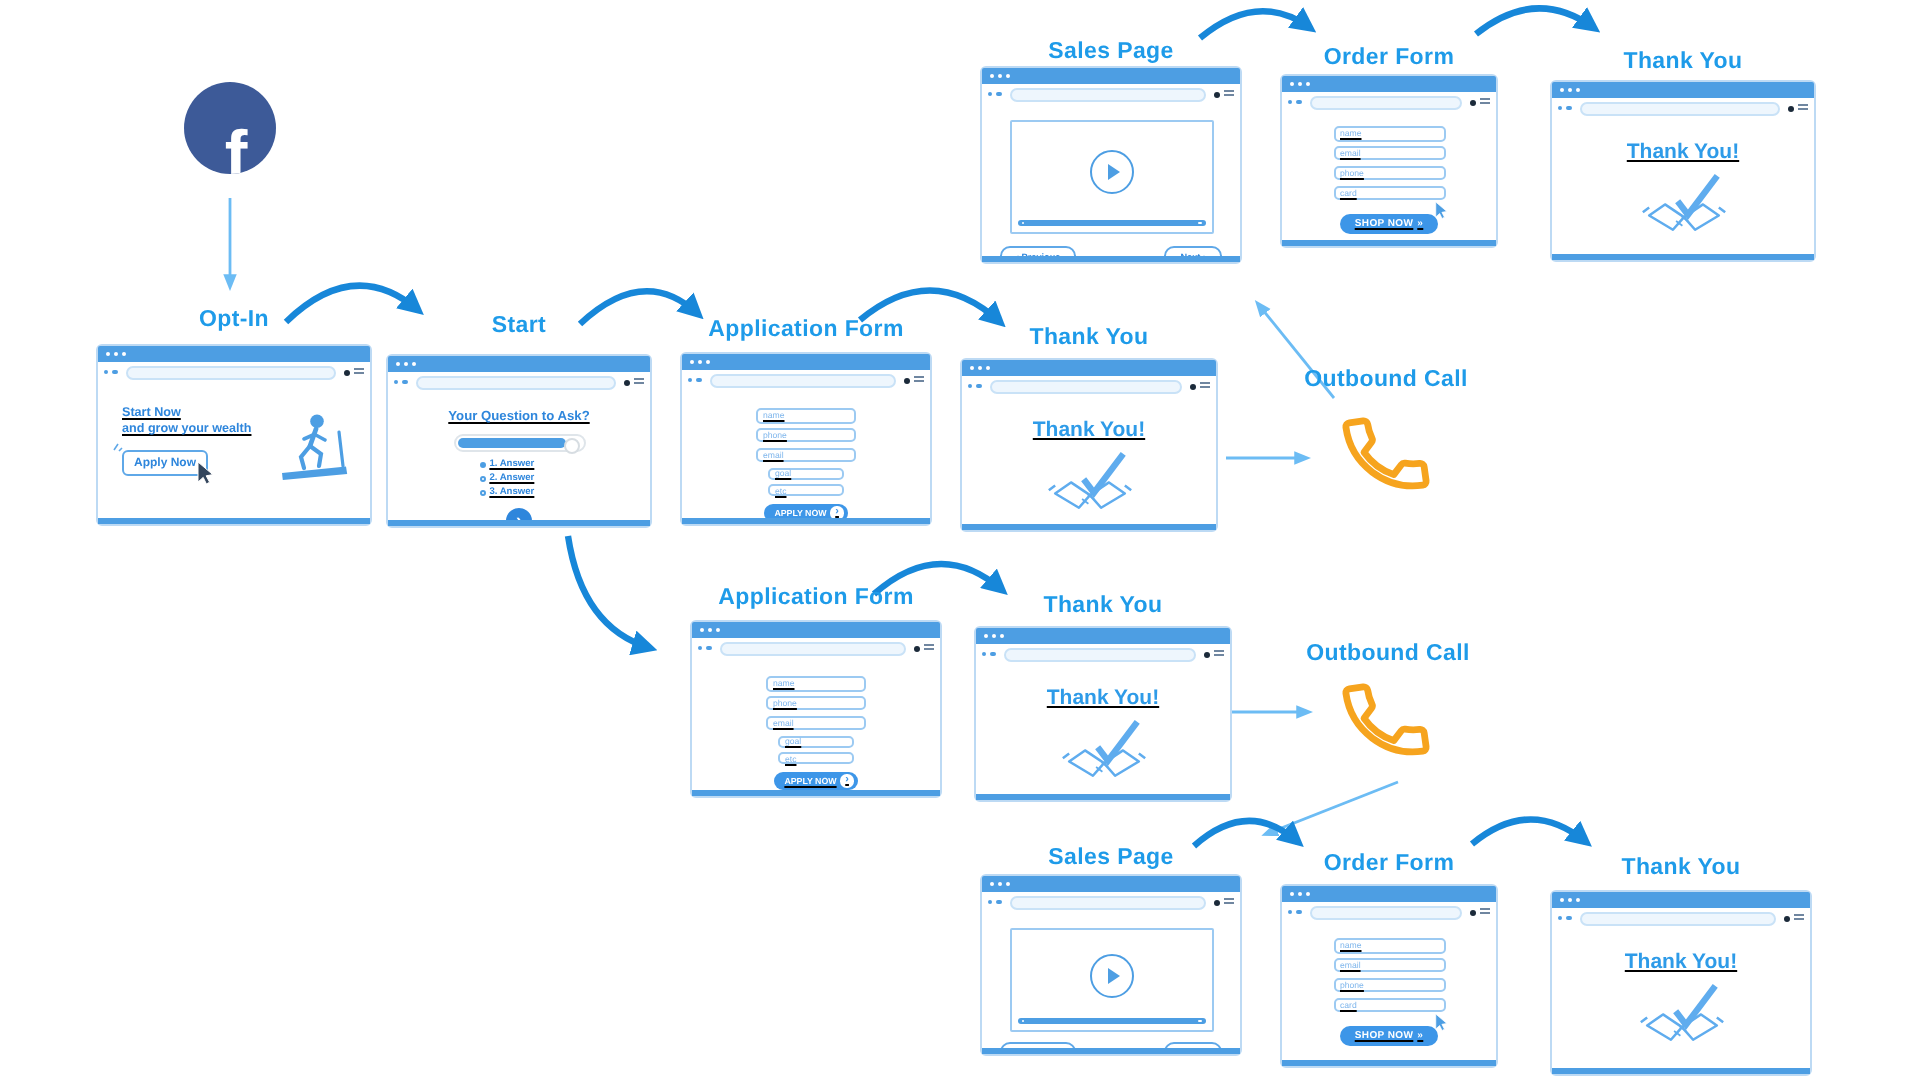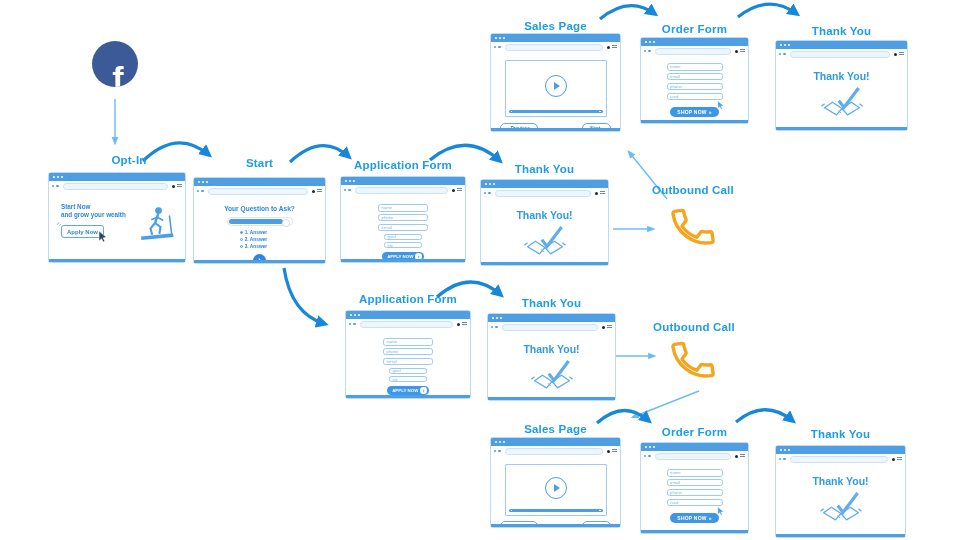--- a/index.html
+++ b/index.html
@@ -15,21 +15,21 @@
        display:flex;flex-direction:column;box-sizing:border-box;}
   .tbar{height:8px;background:#4D9EE3;display:flex;align-items:center;gap:1.6px;
         padding-left:4px;flex:none;border-radius:1px 1px 0 0;}
   .tbar .d{width:2.2px;height:2.2px;border-radius:50%;background:#fff;}
   .nav{height:10px;display:flex;align-items:center;gap:2px;padding:0 3px;flex:none;}
   .nav .nd{width:2.4px;height:2.4px;border-radius:50%;background:#4D9EE3;}
   .addr{flex:1;height:5px;border:1px solid #C9E2F7;background:#EEF6FD;border-radius:4px;margin:0 2px;}
   .blk{width:3px;height:3px;border-radius:50%;background:#1b2a3a;flex:none;}
   .burger{width:5px;height:4.6px;flex:none;
           background:repeating-linear-gradient(#6f86a0 0 1px,transparent 1px 1.9px);}
-  .wbody{flex:1;position:relative;overflow:hidden;}
+  .wbody{flex:1;position:relative;overflow:hidden;text-decoration:underline;}
   .bbar{height:3.5px;background:#4D9EE3;flex:none;}
   
   .optin-row{display:flex;align-items:flex-start;padding:12px 8px 0 12px;}
   .optin-txt{font-size:6.3px;font-weight:700;color:#2E86DC;line-height:8px;}
   .applybtn{position:relative;display:inline-block;margin-top:6px;border:1px solid #5FA8E8;
             border-radius:3px;padding:2.5px 5px;font-size:6px;font-weight:700;color:#2E86DC;background:#fff;}
   .cursor{position:absolute;}
   
   .survey-q{font-size:6.6px;font-weight:700;color:#2E86DC;text-align:center;margin-top:9px;}
   .progress{position:relative;width:66px;height:9px;margin:5px auto 3px auto;border:1px solid #dfe5ea;
@@ -108,21 +108,21 @@
       <path d="M699,391 L633,417" stroke="#6CBCF4" stroke-width="1.4" marker-end="url(#aht)"></path>
       <path d="M597,423 Q624,399 649,421" stroke="#1787D9" stroke-width="3.2" marker-end="url(#ahb)"></path>
       <path d="M736,422 Q765,398 793,421" stroke="#1787D9" stroke-width="3.2" marker-end="url(#ahb)"></path>
     </g>
   </svg>
 
   <div class="fb">
     <span>f</span>
   </div>
 
-  <div class="nlabel" style="left:60px;width:138px;top:154px">Opt-In</div>
+  <div class="nlabel" style="left:48px;width:138px;top:154px">Opt-In</div>
   <div class="nlabel" style="left:193px;width:133px;top:157px">Start</div>
   <div class="nlabel" style="left:340px;width:126px;top:159px">Application Form</div>
   <div class="nlabel" style="left:480px;width:129px;top:163px">Thank You</div>
   <div class="nlabel" style="left:640px;width:106px;top:184px">Outbound Call</div>
   <div class="nlabel" style="left:490px;width:131px;top:20px">Sales Page</div>
   <div class="nlabel" style="left:640px;width:109px;top:23px">Order Form</div>
   <div class="nlabel" style="left:775px;width:133px;top:25px">Thank You</div>
   <div class="nlabel" style="left:345px;width:126px;top:293px">Application Form</div>
   <div class="nlabel" style="left:487px;width:129px;top:297px">Thank You</div>
   <div class="nlabel" style="left:641px;width:106px;top:321px">Outbound Call</div>

